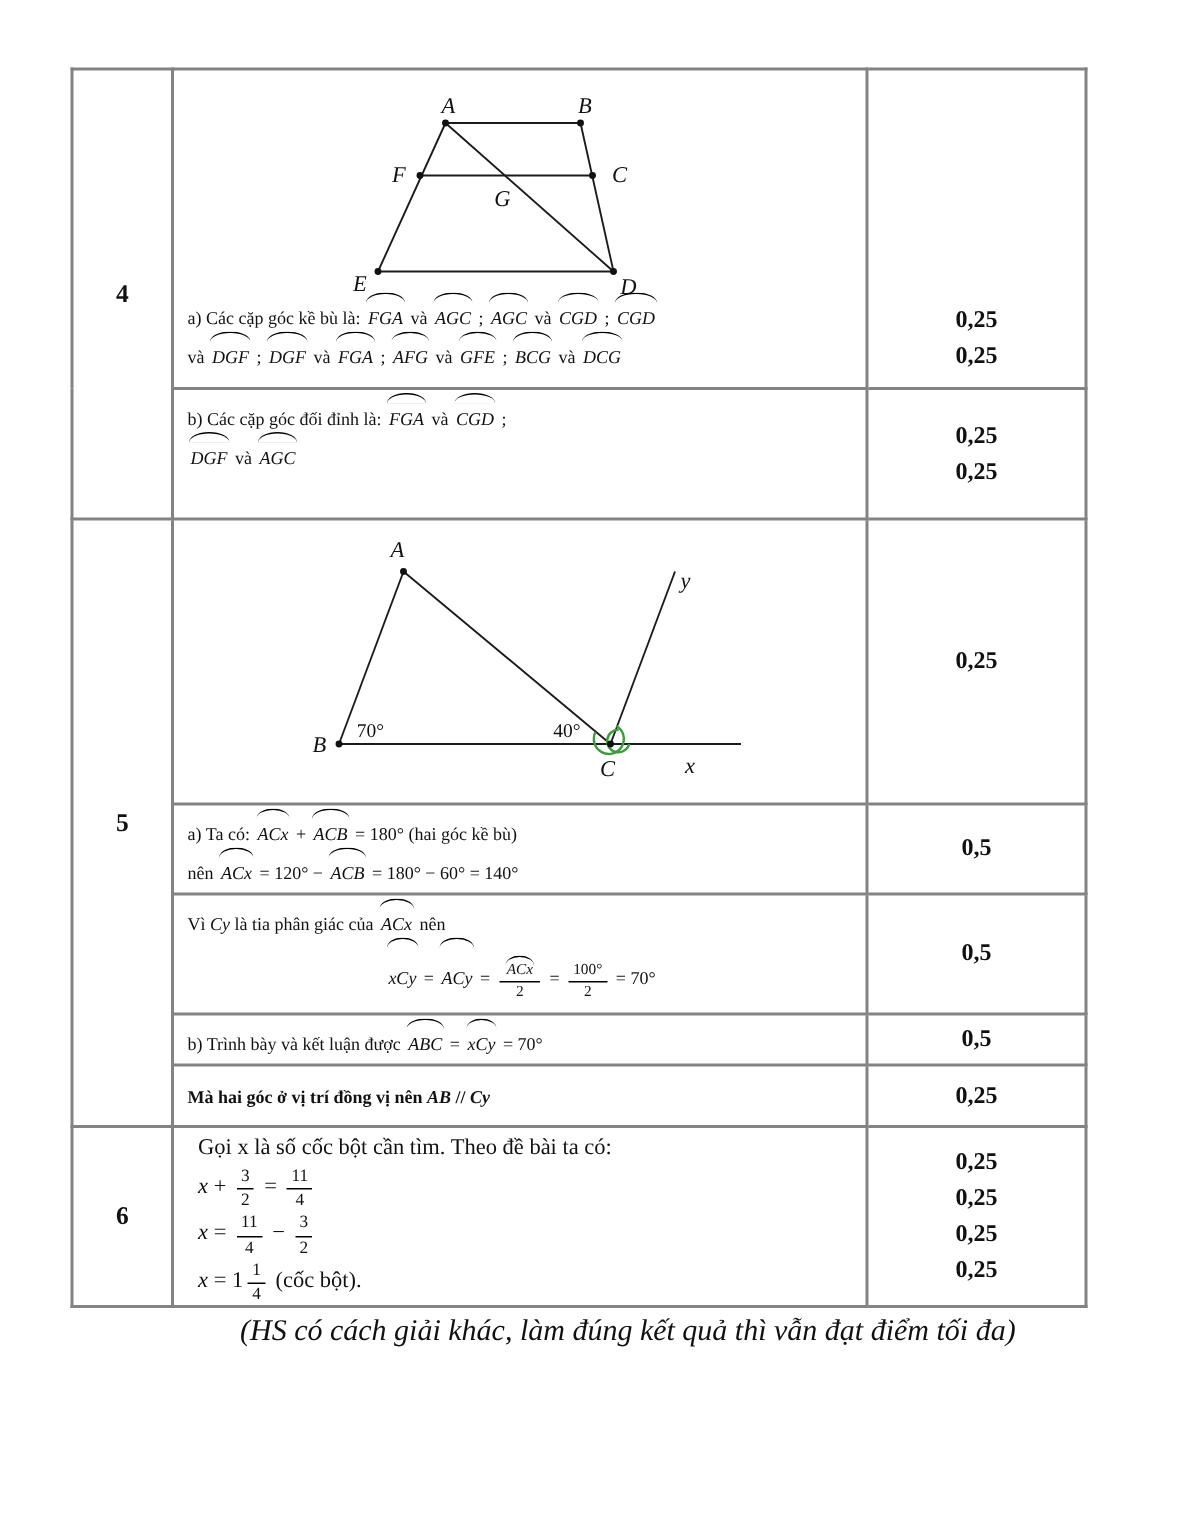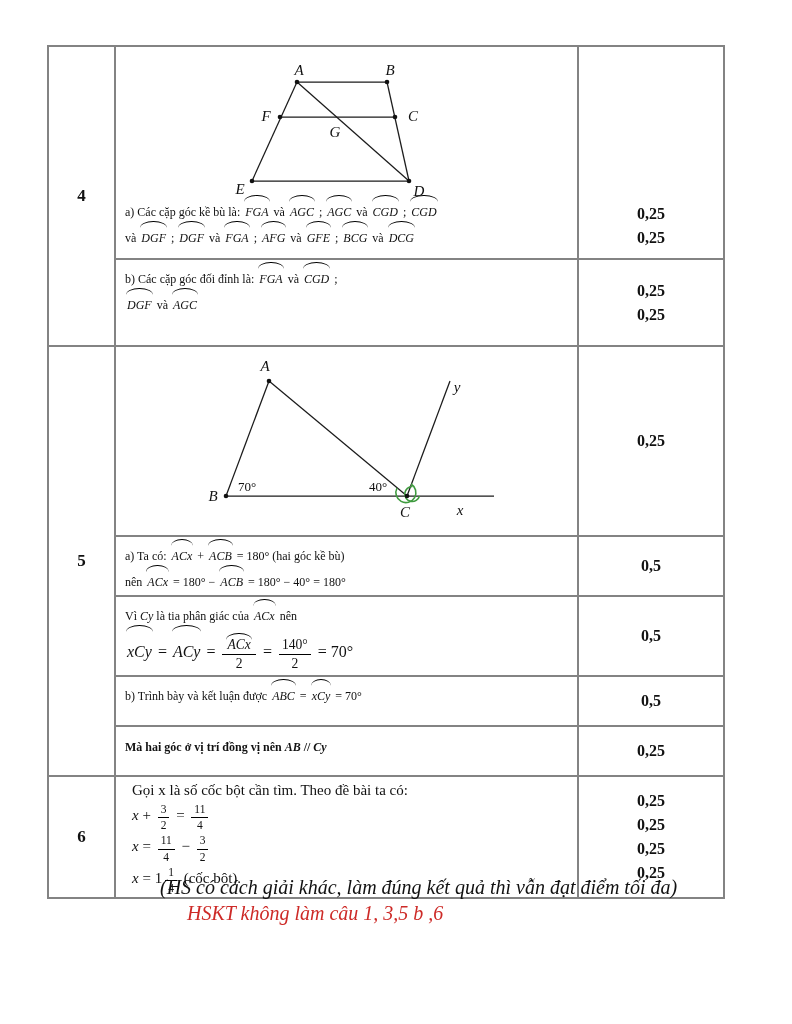--- a/index.html
+++ b/index.html
@@ -2,27 +2,27 @@
 <html><head>
 <meta charset="utf-8">
 <style>
   html,body{margin:0;padding:0;background:#ffffff;}
   body{width:792px;height:1024px;font-family:"Liberation Serif",serif;color:#111;}
   .sheet{position:relative;width:792px;height:1024px;background:#fff;overflow:hidden;}
   table.answer{position:absolute;left:47px;top:45px;border-collapse:collapse;table-layout:fixed;width:676px;}
   td{border:2px solid #838383;vertical-align:top;padding:6px 8px 0 9px;}
   td.qnum{text-align:center;vertical-align:middle;font-weight:bold;font-size:17px;padding:0;}
   td.score{text-align:center;vertical-align:middle;font-weight:bold;font-size:16px;
-           white-space:pre-line;line-height:1.5;padding:12px 4px;}
+           white-space:pre-line;line-height:1.5;padding:0 4px;}
   td.score.bottom{vertical-align:bottom;padding-bottom:8px;}
   td.figcell{padding:0;}
   td.mixed{padding:2px 0 0 0;}
   .textblock{padding-left:9px;padding-right:5px;}
   .line{line-height:26px;font-size:12px;}
-  .mathline{line-height:46px;font-size:16px;}
+  .mathline{line-height:46px;font-size:12px;text-align:center;}
   .it{font-style:italic;}
   .ang{font-style:italic;position:relative;display:inline-block;margin:0 2px;}
   .ang::before{content:"";position:absolute;left:-1px;right:-1px;top:-4px;height:6px;
                border-top:1.4px solid #000;border-radius:50%/100% 100% 0 0;}
   .frac{display:inline-flex;flex-direction:column;align-items:center;vertical-align:middle;
         margin:0 3px;line-height:1.15;font-size:0.85em;}
   .frac .ftop{border-bottom:1.2px solid #000;padding:2px 3px 1px;}
   .frac .fbot{padding-top:1px;}
   .q6 .line{line-height:21px;font-size:15px;}
   .q6 .mline{line-height:25px;font-size:15px;}
@@ -104,32 +104,32 @@
               <text x="341" y="45" text-anchor="middle" font-size="15" font-style="italic" fill="#111">y</text>
               <text x="131" y="144" text-anchor="middle" font-size="13" font-style="normal" fill="#111">70°</text>
               <text x="262" y="144" text-anchor="middle" font-size="13" font-style="normal" fill="#111">40°</text>
             </svg>
         </td>
         <td class="score">0,25</td>
       </tr>
       <tr style="height:56px">
         <td>
           <div class="line"><span>a) Ta có: </span><span class="ang">ACx</span><span> + </span><span class="ang">ACB</span><span> = 180°  (hai góc kề bù)</span></div>
-          <div class="line"><span>nên </span><span class="ang">ACx</span><span> = 180° − </span><span class="ang">ACB</span><span> = 180° − 40° = 180°</span></div>
+          <div class="line"><span>nên </span><span class="ang">ACx</span><span> = 120° − </span><span class="ang">ACB</span><span> = 180° − 60° = 140°</span></div>
         </td>
         <td class="score">0,5</td>
       </tr>
       <tr style="height:68px">
         <td>
           <div class="line"><span>Vì </span><span class="it">Cy</span><span> là tia phân giác của </span><span class="ang">ACx</span><span> nên</span></div>
           <div class="mathline"><span class="ang">xCy</span><span> = </span><span class="ang">ACy</span><span> = </span><span class="frac">
                 <span class="ftop"><span class="ang">ACx</span></span>
                 <span class="fbot"><span>2</span></span>
               </span><span> = </span><span class="frac">
-                <span class="ftop"><span>140°</span></span>
+                <span class="ftop"><span>100°</span></span>
                 <span class="fbot"><span>2</span></span>
               </span><span> = 70°</span></div>
         </td>
         <td class="score">0,5</td>
       </tr>
       <tr style="height:32px">
         <td>
           <div class="line"><span>b)  Trình bày và kết luận được  </span><span class="ang">ABC</span><span> = </span><span class="ang">xCy</span><span> = 70°</span></div>
         </td>
         <td class="score">0,5</td>
@@ -166,14 +166,13 @@
         </td>
         <td class="score">0,25
 0,25
 0,25
 0,25</td>
       </tr>
     </tbody>
   </table>
 
   <div id="note1" class="footnote">(HS có cách giải khác, làm đúng kết quả thì vẫn đạt điểm tối đa)</div>
-  <div id="note2" class="footnote" style="color:#cd2a27;">HSKT không làm câu 1, 3,5 b ,6</div>
 </div>
 
 </body></html>

